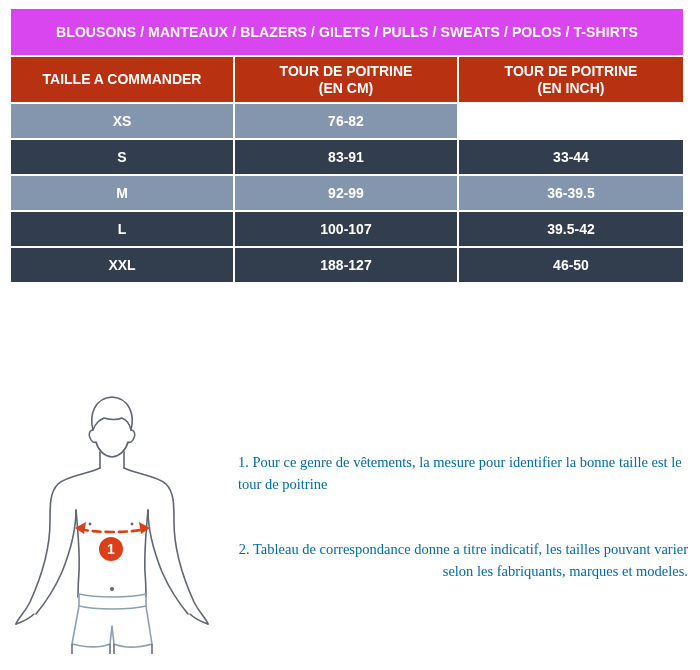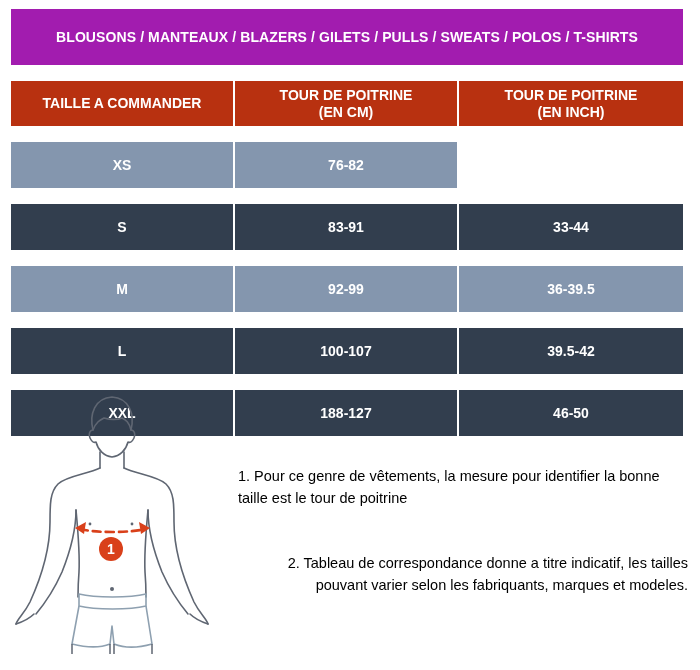--- a/index.html
+++ b/index.html
@@ -1,34 +1,34 @@
 <!DOCTYPE html>
 <html><head>
   <meta charset="utf-8">
   <style>
     html, body { margin: 0; padding: 0; background: #ffffff; }
     body { width: 700px; height: 670px; position: relative; overflow: hidden;
            font-family: "Liberation Sans", sans-serif; }
     .table { position: absolute; left: 11px; top: 9px; width: 672px; }
-    .title-row { height: 56px; background: #a21caf; color: #fff; display: flex;
+    .title-row { height: 46px; background: #d946ef; color: #fff; display: flex;
                  align-items: center; justify-content: center; font-weight: bold;
                  font-size: 14px; letter-spacing: 0.1px; }
-    .row { display: flex; margin-top: 16px; }
+    .row { display: flex; margin-top: 2px; }
     .cell { display: flex; align-items: center; justify-content: center; text-align: center;
             color: #fff; font-weight: bold; font-size: 14px; line-height: 17px; }
     .c1 { width: 222px; }
     .c2 { width: 222px; margin-left: 2px; }
     .c3 { width: 224px; margin-left: 2px; }
     .header .cell { background: #b83110; height: 45px; }
-    .row.data .cell { height: 46px; }
+    .row.data .cell { height: 34px; }
     .row.light .cell { background: #8496ae; }
     .row.dark .cell { background: #323e4e; }
     .figure { position: absolute; left: 0; top: 392px; width: 240px; height: 278px; }
-    .notes { position: absolute; left: 238px; top: 465px; width: 450px; color: #000000;
-             font-family: Liberation Sans, sans-serif; font-size: 14.5px; line-height: 22px; }
+    .notes { position: absolute; left: 238px; top: 451px; width: 450px; color: #0369a1;
+             font-family: Liberation Serif, serif; font-size: 14.5px; line-height: 22px; }
     .note + .note { margin-top: 43px; text-align: right; }
   </style>
 </head>
 <body>
 
 <div class="table">
   <div class="title-row">BLOUSONS / MANTEAUX / BLAZERS / GILETS / PULLS / SWEATS / POLOS / T-SHIRTS</div>
 
   <div class="row header">
     <div class="cell c1">TAILLE A COMMANDER</div>

